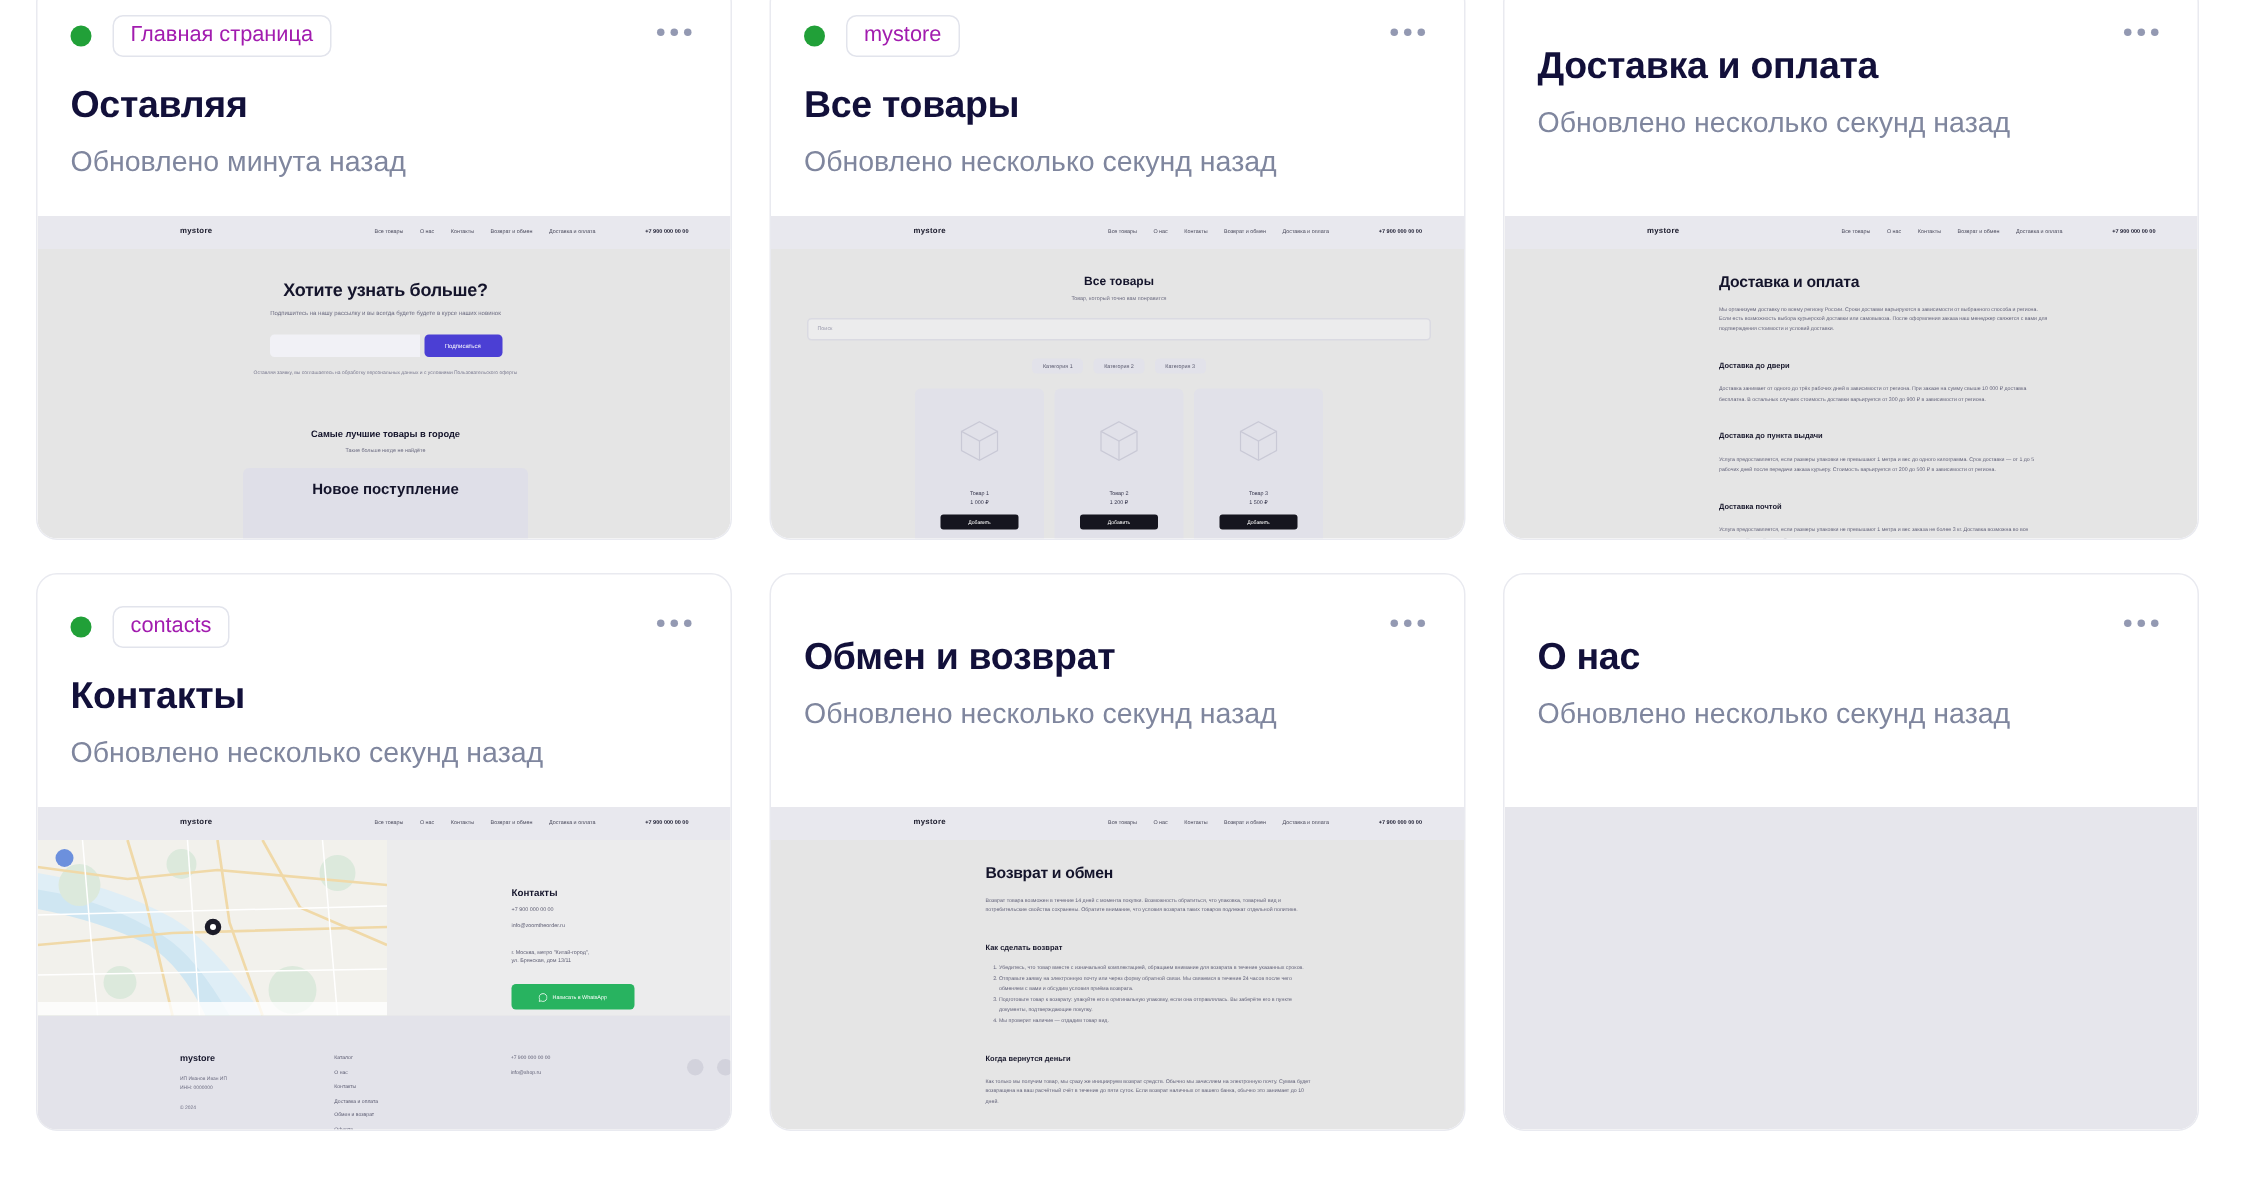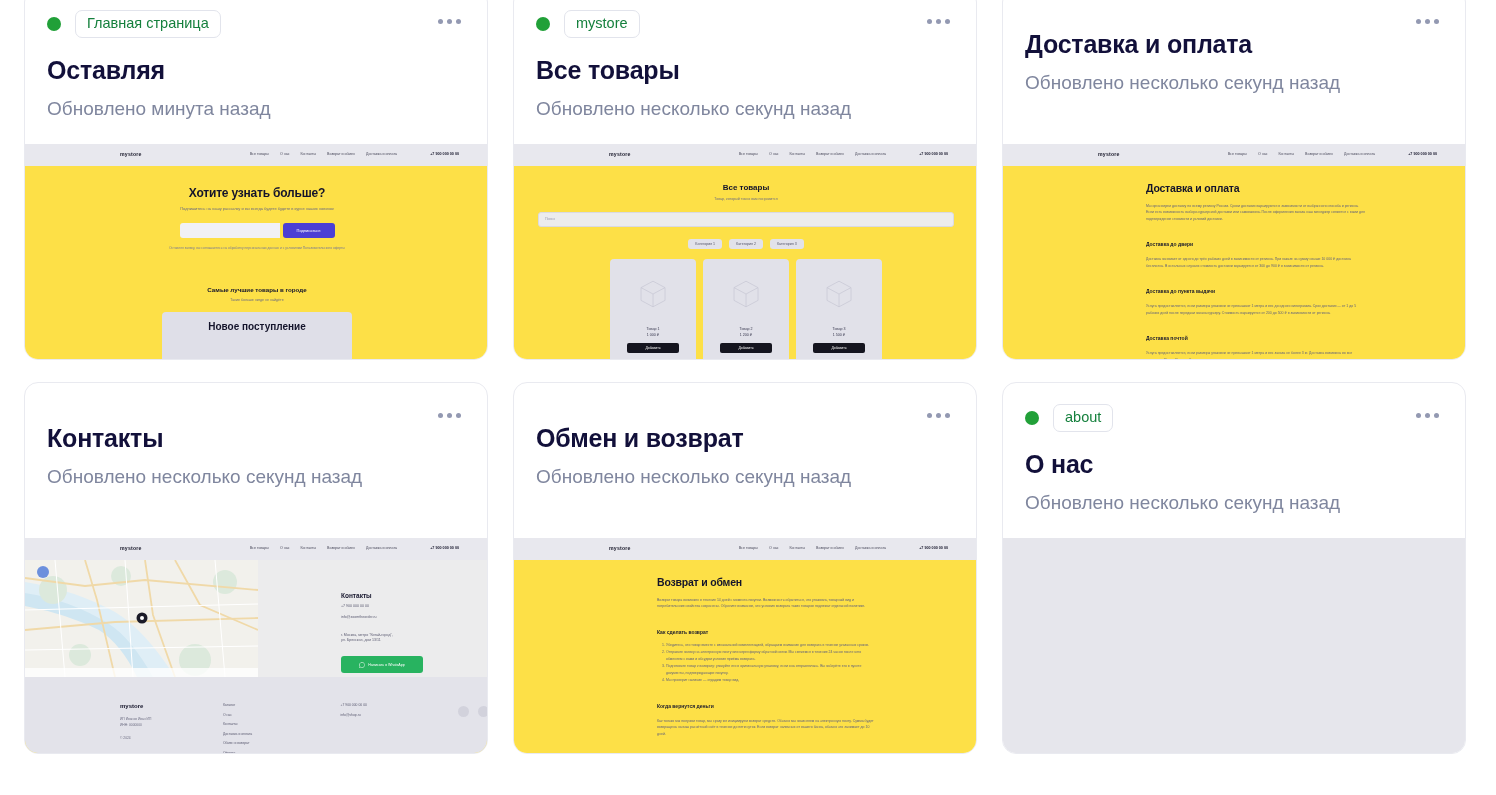--- a/index.html
+++ b/index.html
@@ -27,21 +27,21 @@
   }
   .card-head{ padding:22px 22px 0 22px; position:relative; }
   .head-row{ display:flex; align-items:center; height:26px; }
   .dot{
     width:14px;height:14px;border-radius:50%;
     background:#21a038;flex:none;margin-right:14px;
   }
   .pill{
     border:1px solid #e2e4ec;border-radius:7px;
     padding:5px 11px 6px 11px;
-    font-size:14.5px;color:#15803d;line-height:1;
+    font-size:14.5px;color:#a21caf;line-height:1;
     background:#fff;white-space:nowrap;
   }
   .dots-menu{
     position:absolute;right:22px;top:26px;
     display:flex;gap:4px;align-items:center;
     padding:4px;cursor:pointer;
   }
   .dots-menu i{ width:5px;height:5px;border-radius:50%;background:#9399b2;display:block;}
   .title{
     margin:20px 0 0 0;
@@ -51,21 +51,21 @@
   .subtitle{
     margin:13px 0 0 0;
     font-size:19px;color:#7f869e;line-height:1.2;
   }
   .thumb-wrap{
     position:absolute;left:0;right:0;top:155px;bottom:0;
     overflow:hidden;background:#ffffff;
   }
   .thumb{
     position:absolute;left:0;top:0;width:464px;height:320px;
-    background:#fde047;overflow:hidden;
+    background:#e5e5e5;overflow:hidden;
   }
   .thumb.blank{background:#e6e6ec;}
 
   
   .m-nav{height:22px;background:#e8e8ee;position:relative;}
   .m-logo{
     position:absolute;left:95px;top:7px;
     font-size:5.2px;font-weight:800;color:#1a1a2b;letter-spacing:.2px;
   }
   .m-links{position:absolute;right:92px;top:8px;display:flex;gap:11px;}
@@ -303,20 +303,24 @@
             <div class="a-p">Услуга предоставляется, если размеры упаковки не превышают 1 метра и вес до одного килограмма. Срок доставки — от 1 до 5 рабочих дней после передачи заказа курьеру. Стоимость варьируется от 200 до 500 ₽ в зависимости от региона.</div>
             <div class="a-h2">Доставка почтой</div>
             <div class="a-p">Услуга предоставляется, если размеры упаковки не превышают 1 метра и вес заказа не более 3 кг. Доставка возможна во все отделения Почты России. Сроки варьируются в зависимости от региона.</div>
           </div>
         </div>
       </div>
   </div>
 
   <div class="card">
     <div class="card-head">
+      <div class="head-row">
+        <span class="dot" style="background: rgb(33, 160, 56);"></span>
+        <span class="pill">contacts</span>
+      </div>
       <div class="dots-menu">
         <i></i>
           <i></i>
           <i></i>
       </div>
       <div class="title">Контакты</div>
       <div class="subtitle">Обновлено несколько секунд назад</div>
     </div>
     <div class="thumb-wrap">
         <div class="thumb">
@@ -436,24 +440,20 @@
             </ol>
             <div class="a-h2">Когда вернутся деньги</div>
             <div class="a-p">Как только мы получим товар, мы сразу же инициируем возврат средств. Обычно мы зачисляем на электронную почту. Сумма будет возвращена на ваш расчётный счёт в течение до пяти суток. Если возврат наличных от вашего банка, обычно это занимает до 10 дней.</div>
           </div>
         </div>
       </div>
   </div>
 
   <div class="card">
     <div class="card-head">
-      <div class="head-row">
-        <span class="dot" style="background: rgb(33, 160, 56);"></span>
-        <span class="pill">about</span>
-      </div>
       <div class="dots-menu">
         <i></i>
           <i></i>
           <i></i>
       </div>
       <div class="title">О нас</div>
       <div class="subtitle">Обновлено несколько секунд назад</div>
     </div>
     <div class="thumb-wrap">
         <div class="thumb blank"></div>

